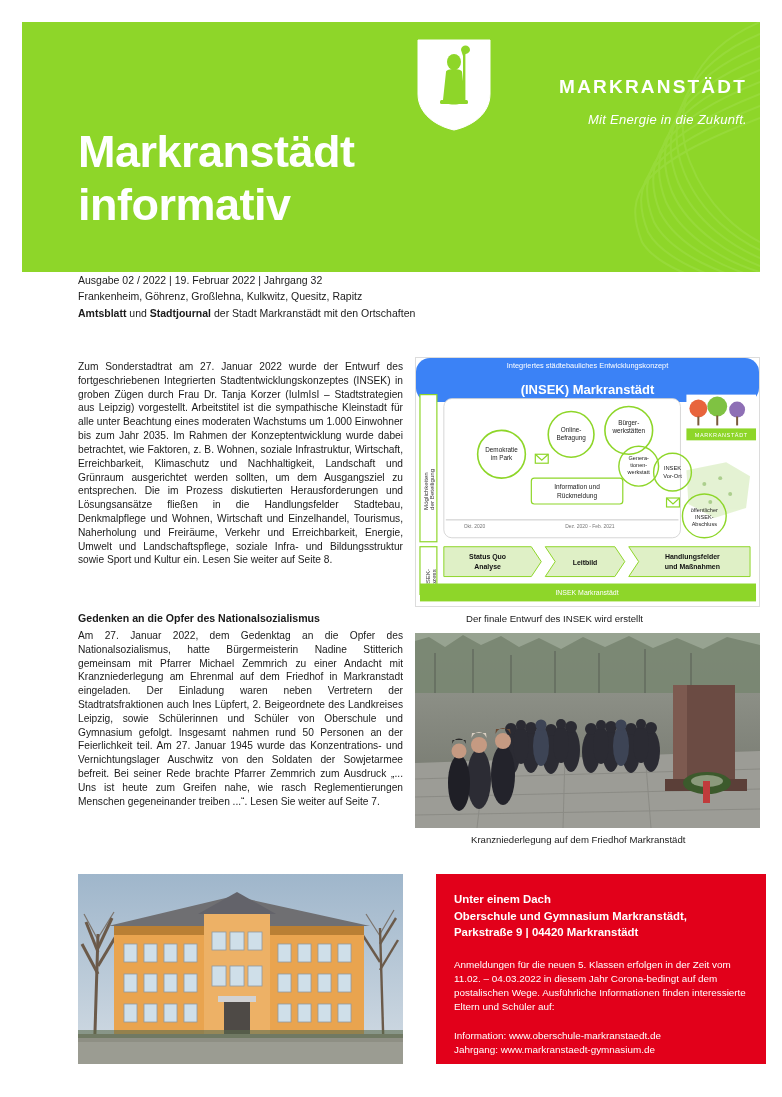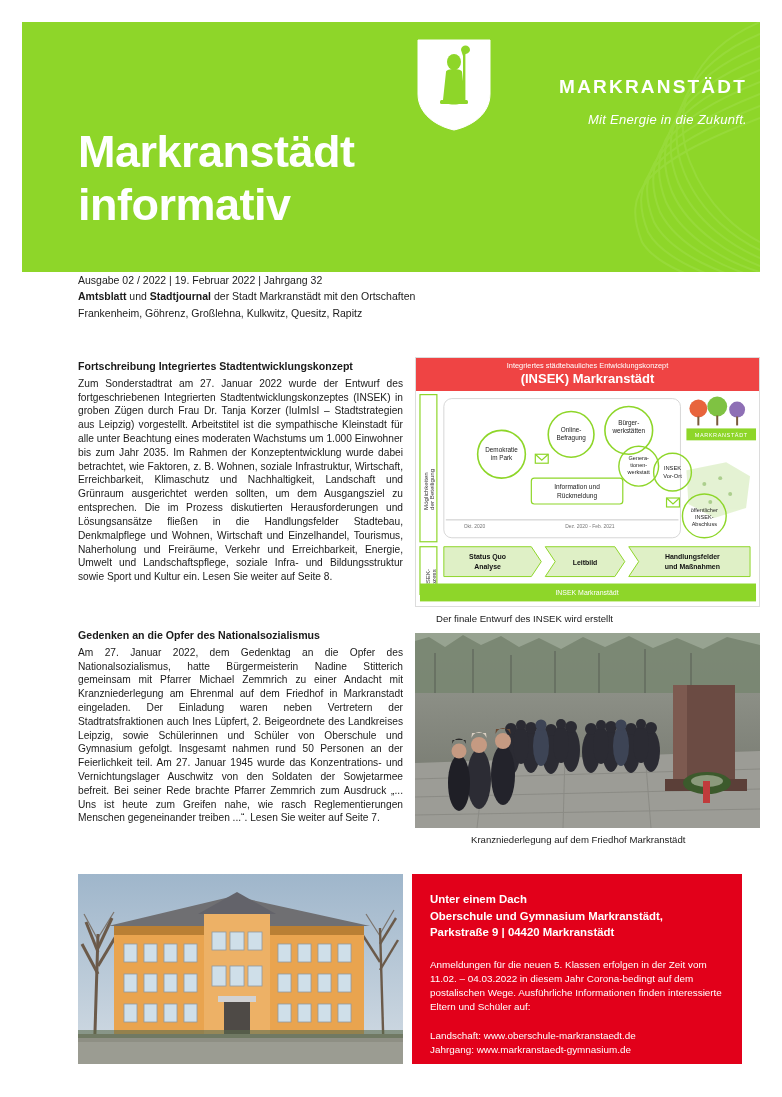--- a/index.html
+++ b/index.html
@@ -122,42 +122,43 @@
     height: 250px;
     background: #ffffff;
     border: 1px solid #dcdcdc;
     box-sizing: border-box;
     overflow: hidden;
   }
   .insek-head {
     position: absolute;
     left: 0; top: 0;
     width: 100%;
-    background: #ef4444;
+    background: #3b82f6;
     color: #ffffff;
     text-align: center;
     padding: 3px 0 5px 0;
     box-sizing: border-box;
+    border-radius: 14px;
   }
   .insek-head .k1 { font-size: 7.4px; display: block; }
-  .insek-head .k2 { font-size: 13px; font-weight: bold; display: block; margin-top: 1px; }
+  .insek-head .k2 { font-size: 13px; font-weight: bold; display: block; margin-top: 12px; }
   .insek-canvas {
     position: absolute;
     left: 0; top: 34px;
     width: 100%;
     height: 216px;
   }
 
   .caption {
     font-size: 9.6px;
     color: #1a1a1a;
   }
   .cap-insek {
     position: absolute;
-    left: 436px;
+    left: 466px;
     top: 613px;
   }
 
   .fig-photo {
     position: absolute;
     left: 415px;
     top: 633px;
     width: 345px;
     height: 195px;
     overflow: hidden;
@@ -174,21 +175,21 @@
     position: absolute;
     left: 78px;
     top: 874px;
     width: 325px;
     height: 190px;
     overflow: hidden;
     background: #b9c3cc;
   }
   .ad-box {
     position: absolute;
-    left: 412px;
+    left: 436px;
     top: 874px;
     width: 330px;
     height: 190px;
     background: #e2001a;
     color: #ffffff;
     box-sizing: border-box;
     padding: 17px 18px 0 18px;
   }
   .ad-title {
     font-size: 11.4px;
@@ -245,29 +246,28 @@
   </div>
 
   <div class="masthead-title">
     <span>Markranstädt</span>
     <span class="line2">informativ</span>
   </div>
 </div>
 
 <div class="issue">
   <div>Ausgabe 02 / 2022 | 19. Februar 2022 | Jahrgang 32</div>
+  <div>Frankenheim, Göhrenz, Großlehna, Kulkwitz, Quesitz, Rapitz</div>
   <div>
     <span class="b">Amtsblatt</span><span> und </span><span class="b">Stadtjournal</span><span> der Stadt Markranstädt mit den Ortschaften</span>
   </div>
-  <div>Frankenheim, Göhrenz, Großlehna, Kulkwitz, Quesitz, Rapitz</div>
 </div>
 
 <div class="col-left">
   <div>
-    <h2 class="article-title">Fortschreibung Integriertes Stadtentwicklungskonzept</h2>
     <p class="article-body">Zum Sonderstadtrat am 27. Januar 2022 wurde der Entwurf des fortgeschriebenen Integrierten Stadtentwicklungskonzeptes (INSEK) in groben Zügen durch Frau Dr. Tanja Korzer (IuImIsI – Stadtstrategien aus Leipzig) vorgestellt. Arbeitstitel ist die sympathische Kleinstadt für alle unter Beachtung eines moderaten Wachstums um 1.000 Einwohner bis zum Jahr 2035. Im Rahmen der Konzeptentwicklung wurde dabei betrachtet, wie Faktoren, z. B. Wohnen, soziale Infrastruktur, Wirtschaft, Erreichbarkeit, Klimaschutz und Nachhaltigkeit, Landschaft und Grünraum ausgerichtet werden sollten, um dem Ausgangsziel zu entsprechen. Die im Prozess diskutierten Herausforderungen und Lösungsansätze fließen in die Handlungsfelder Stadtebau, Denkmalpflege und Wohnen, Wirtschaft und Einzelhandel, Tourismus, Naherholung und Freiräume, Verkehr und Erreichbarkeit, Energie, Umwelt und Landschaftspflege, soziale Infra- und Bildungsstruktur sowie Sport und Kultur ein. Lesen Sie weiter auf Seite 8.</p>
   </div>
   <div class="article-2">
     <h2 class="article-title">Gedenken an die Opfer des Nationalsozialismus</h2>
     <p class="article-body">Am 27. Januar 2022, dem Gedenktag an die Opfer des Nationalsozialismus, hatte Bürgermeisterin Nadine Stitterich gemeinsam mit Pfarrer Michael Zemmrich zu einer Andacht mit Kranzniederlegung am Ehrenmal auf dem Friedhof in Markranstadt eingeladen. Der Einladung waren neben Vertretern der Stadtratsfraktionen auch Ines Lüpfert, 2. Beigeordnete des Landkreises Leipzig, sowie Schülerinnen und Schüler von Oberschule und Gymnasium gefolgt. Insgesamt nahmen rund 50 Personen an der Feierlichkeit teil. Am 27. Januar 1945 wurde das Konzentrations- und Vernichtungslager Auschwitz von den Soldaten der Sowjetarmee befreit. Bei seiner Rede brachte Pfarrer Zemmrich zum Ausdruck „... Uns ist heute zum Greifen nahe, wie rasch Reglementierungen Menschen gegeneinander treiben ...“. Lesen Sie weiter auf Seite 7.</p>
   </div>
 </div>
 
 <div class="fig-insek">
   <div class="insek-head">
@@ -557,16 +557,16 @@
 </div>
 
 <div class="ad-box">
   <p class="ad-title">
     <span>Unter einem Dach</span><br>
     <span>Oberschule und Gymnasium Markranstädt,</span><br>
     <span>Parkstraße 9 | 04420 Markranstädt</span>
   </p>
   <p class="ad-body">Anmeldungen für die neuen 5. Klassen erfolgen in der Zeit vom 11.02. – 04.03.2022 in diesem Jahr Corona-bedingt auf dem postalischen Wege. Ausführliche Informationen finden interessierte Eltern und Schüler auf:</p>
   <p class="ad-links">
-    <span>Landschaft: www.oberschule-markranstaedt.de</span><br>
+    <span>Information: www.oberschule-markranstaedt.de</span><br>
     <span>Jahrgang: www.markranstaedt-gymnasium.de</span>
   </p>
 </div>
 
 </body></html>

